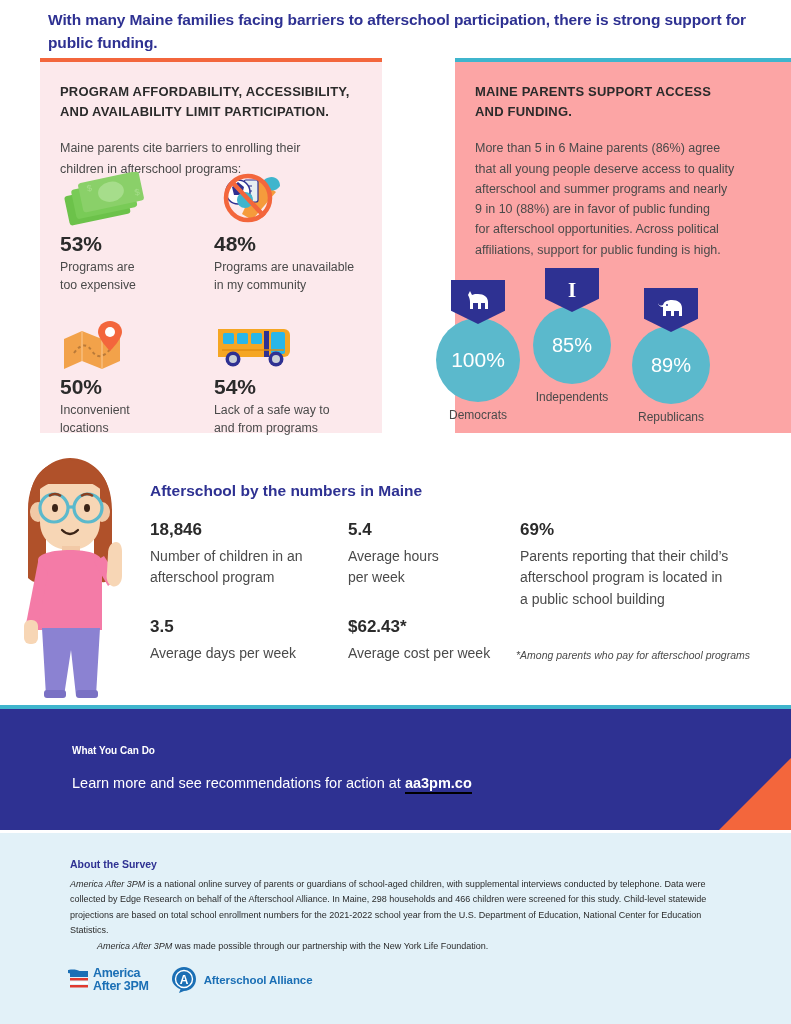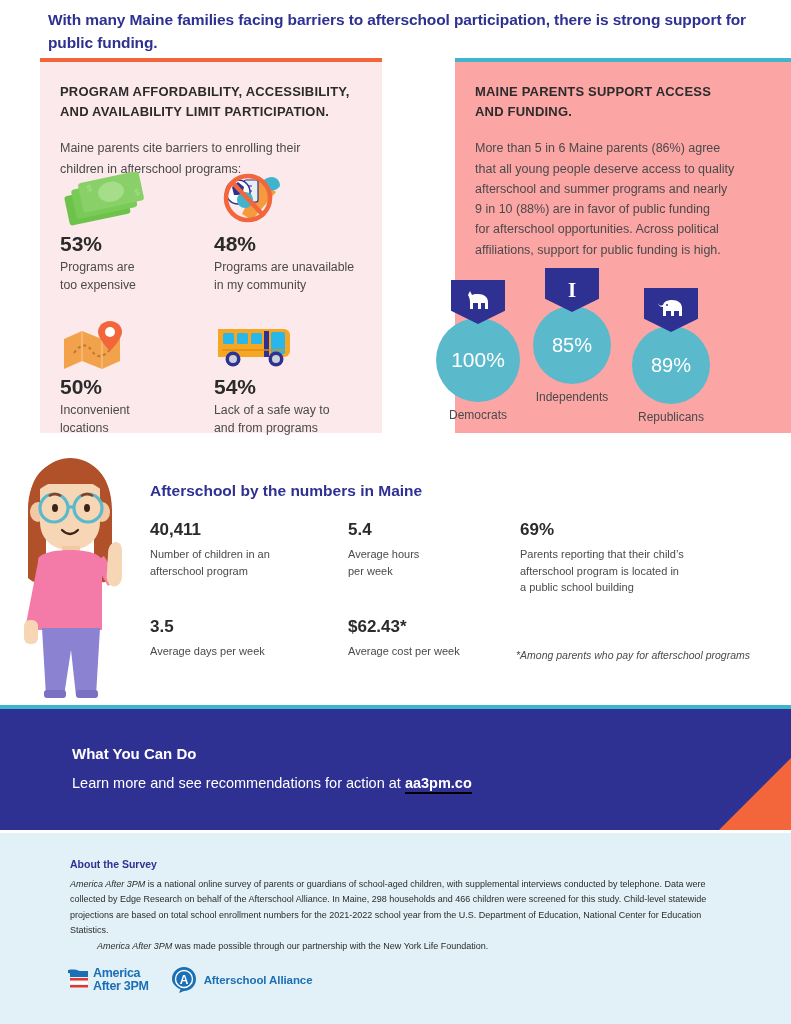--- a/index.html
+++ b/index.html
@@ -67,39 +67,39 @@
   .m-rep{left:212px;top:20px;}
 
   
   .numbers-title{
     position:absolute;left:150px;top:482px;
     font-size:15.5px;font-weight:bold;color:#2e3192;
   }
   .num-grid{position:absolute;left:150px;top:520px;width:625px;}
   .num-col{position:absolute;}
   .num-val{font-size:17px;font-weight:bold;color:#2b2b2b;margin-bottom:6px;}
-  .num-desc{font-size:11px;line-height:1.52;color:#4a4a4a;}
+  .num-desc{font-size:14px;line-height:1.52;color:#4a4a4a;}
   .num-desc span{display:block;}
   .c1{left:0;top:0;width:190px;}
   .c2{left:198px;top:0;width:160px;}
   .c3{left:370px;top:0;width:260px;}
   .c4{left:0;top:97px;width:190px;}
   .c5{left:198px;top:97px;width:180px;}
   .footnote{
     position:absolute;left:366px;top:129px;width:280px;
     font-size:10.5px;font-style:italic;color:#4a4a4a;
   }
 
   
   .girl{position:absolute;left:8px;top:450px;width:120px;height:248px;}
 
   
   .cta{position:absolute;left:0;top:705px;width:791px;height:125px;background:#2e3192;overflow:hidden;}
   .cta-topline{position:absolute;left:0;top:0;width:791px;height:4px;background:#3fb5cd;}
-  .cta-title{position:absolute;left:72px;top:40px;font-size:15px;font-weight:bold;color:#fff;}
+  .cta-title{position:absolute;left:72px;top:40px;font-size:10px;font-weight:bold;color:#fff;}
   .cta-text{position:absolute;left:72px;top:70px;font-size:14.5px;color:#fff;}
   .cta-link{color:#fff;font-weight:bold;text-decoration:none;border-bottom:2px solid #000000;padding-bottom:1px;}
   .cta-tri{position:absolute;right:0;bottom:0;width:0;height:0;
     border-left:72px solid transparent;border-bottom:72px solid #f3663c;}
 
   
   .footer{position:absolute;left:0;top:833px;width:791px;height:191px;background:#e2f1f8;}
   .about-title{position:absolute;left:70px;top:25px;font-size:10.5px;font-weight:bold;color:#2e3192;}
   .about-p{position:absolute;left:70px;width:640px;font-size:9px;line-height:1.72;color:#2b2b2b;}
   .p1{top:44px;}
@@ -317,21 +317,21 @@
       <rect x="36" y="240" width="22" height="8" rx="3" fill="#7a71c4"></rect>
       <rect x="68" y="240" width="22" height="8" rx="3" fill="#7a71c4"></rect>
     </svg>
   </div>
 
   <div class="numbers-title">Afterschool by the numbers in Maine</div>
 
   <div class="num-grid">
 
     <div class="num-col c1">
-      <div class="num-val">40,411</div>
+      <div class="num-val">18,846</div>
       <div class="num-desc">
         <span>Number of children in an</span>
         <span>afterschool program</span>
       </div>
     </div>
 
     <div class="num-col c2">
       <div class="num-val">5.4</div>
       <div class="num-desc">
         <span>Average hours</span>

